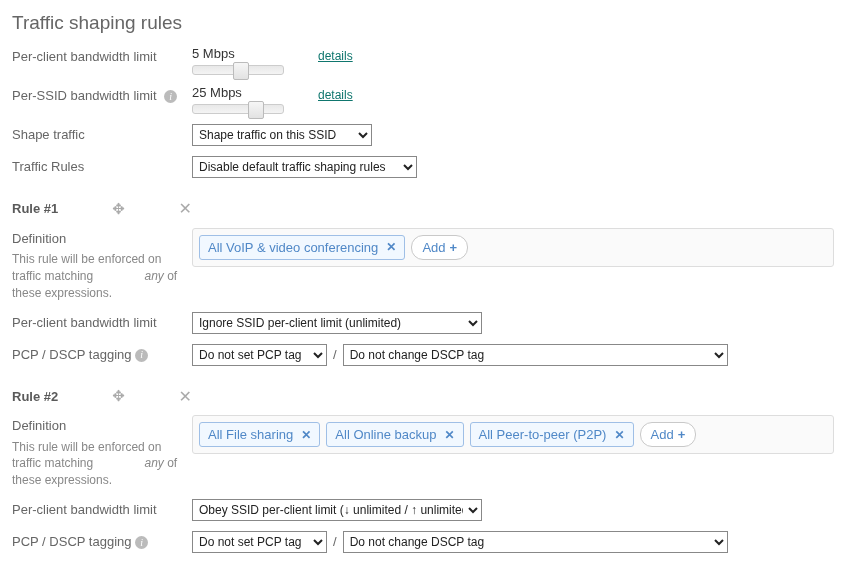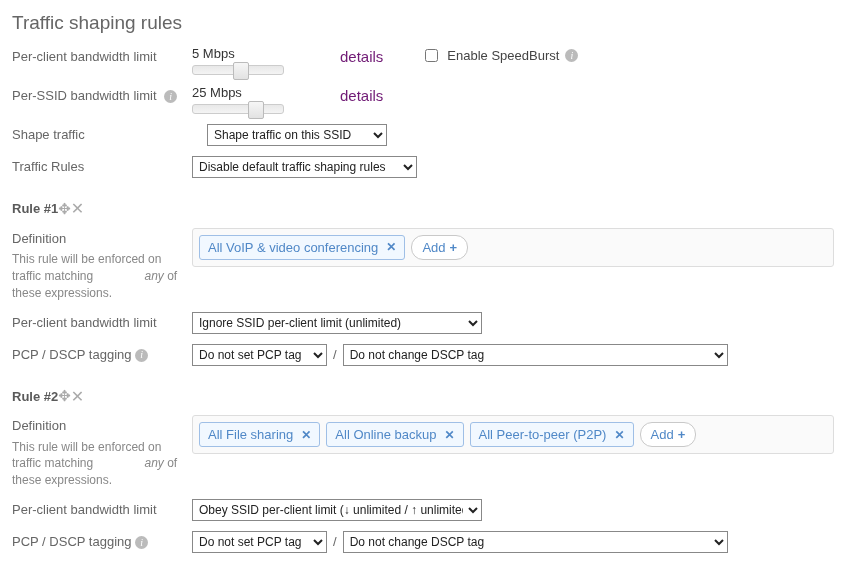--- a/index.html
+++ b/index.html
@@ -62,22 +62,23 @@
   .slider-thumb {
     position: absolute;
     top: -4px;
     width: 14px;
     height: 16px;
     background: linear-gradient(#f6f6f6,#e2e2e2);
     border: 1px solid #bbb;
     border-radius: 2px;
   }
   .details-link {
-    color: #701a75;
-    font-size: 15px;
+    color: #0f766e;
+    text-decoration: underline;
+    font-size: 12px;
     cursor: pointer;
   }
   .enable-wrap {
     display: flex;
     align-items: center;
     gap: 6px;
     font-size: 13px;
     color: #444;
   }
   select.native {
@@ -88,20 +89,21 @@
     color: #222;
     height: 22px;
   }
   .rule-header {
     font-weight: bold;
     color: #5a5a5a;
     font-size: 13px;
     display: flex;
     align-items: center;
     gap: 0;
+    justify-content: space-between;
   }
   .move-icon, .delete-icon {
     color: #aaa;
     font-size: 15px;
     cursor: pointer;
     font-weight: normal;
   }
   .delete-icon { font-size: 16px; }
   .tag-container {
     border: 1px solid #ddd;
@@ -163,21 +165,21 @@
   .sep { margin: 0 6px; color: #666; }
   a.add-rule-link {
     color: #2e8b2e;
     text-decoration: underline;
     font-size: 13px;
   }
   .plus { font-weight: bold; }
   .per-client-row .slider-group {
      display: flex; align-items: flex-start; gap: 18px;
   }
-  .slider-and-details { display:flex; gap:28px; align-items:flex-start; }
+  .slider-and-details { display:flex; gap:6px; align-items:flex-start; }
   .details-col { padding-top: 2px; }
 </style>
 </head>
 <body>
 
 <h1 class="section-title">Traffic shaping rules</h1>
 
 <div class="row per-client-row">
   <div class="label-col">
     <span class="main-label">Per-client bandwidth limit</span>
@@ -188,25 +190,20 @@
         <div class="slider-block">
           <span class="slider-value">5 Mbps</span>
           <div class="slider-track">
             <div class="slider-thumb" style="left:40px;"></div>
           </div>
         </div>
         <div class="details-col">
           <span class="details-link">details</span>
         </div>
       </div>
-      <div class="enable-wrap" style="margin-left:20px;">
-        <input type="checkbox" style="">
-        <span>Enable SpeedBurst</span>
-        <span class="info-icon">i</span>
-      </div>
     </div>
   </div>
 </div>
 
 <div class="row">
   <div class="label-col">
     <span class="main-label">Per-SSID bandwidth limit</span>
     <span class="info-icon" style="margin-left:4px;">i</span>
   </div>
   <div class="field-col">
@@ -222,21 +219,21 @@
       </div>
     </div>
   </div>
 </div>
 
 <div class="row">
   <div class="label-col">
     <span>Shape traffic</span>
   </div>
   <div class="field-col">
-    <select class="native" style="width:180px;margin-left:15px;">
+    <select class="native" style="width:180px;">
       <option>Shape traffic on this SSID</option>
     </select>
   </div>
 </div>
 
 <div class="row">
   <div class="label-col">
     <span>Traffic Rules</span>
   </div>
   <div class="field-col">

